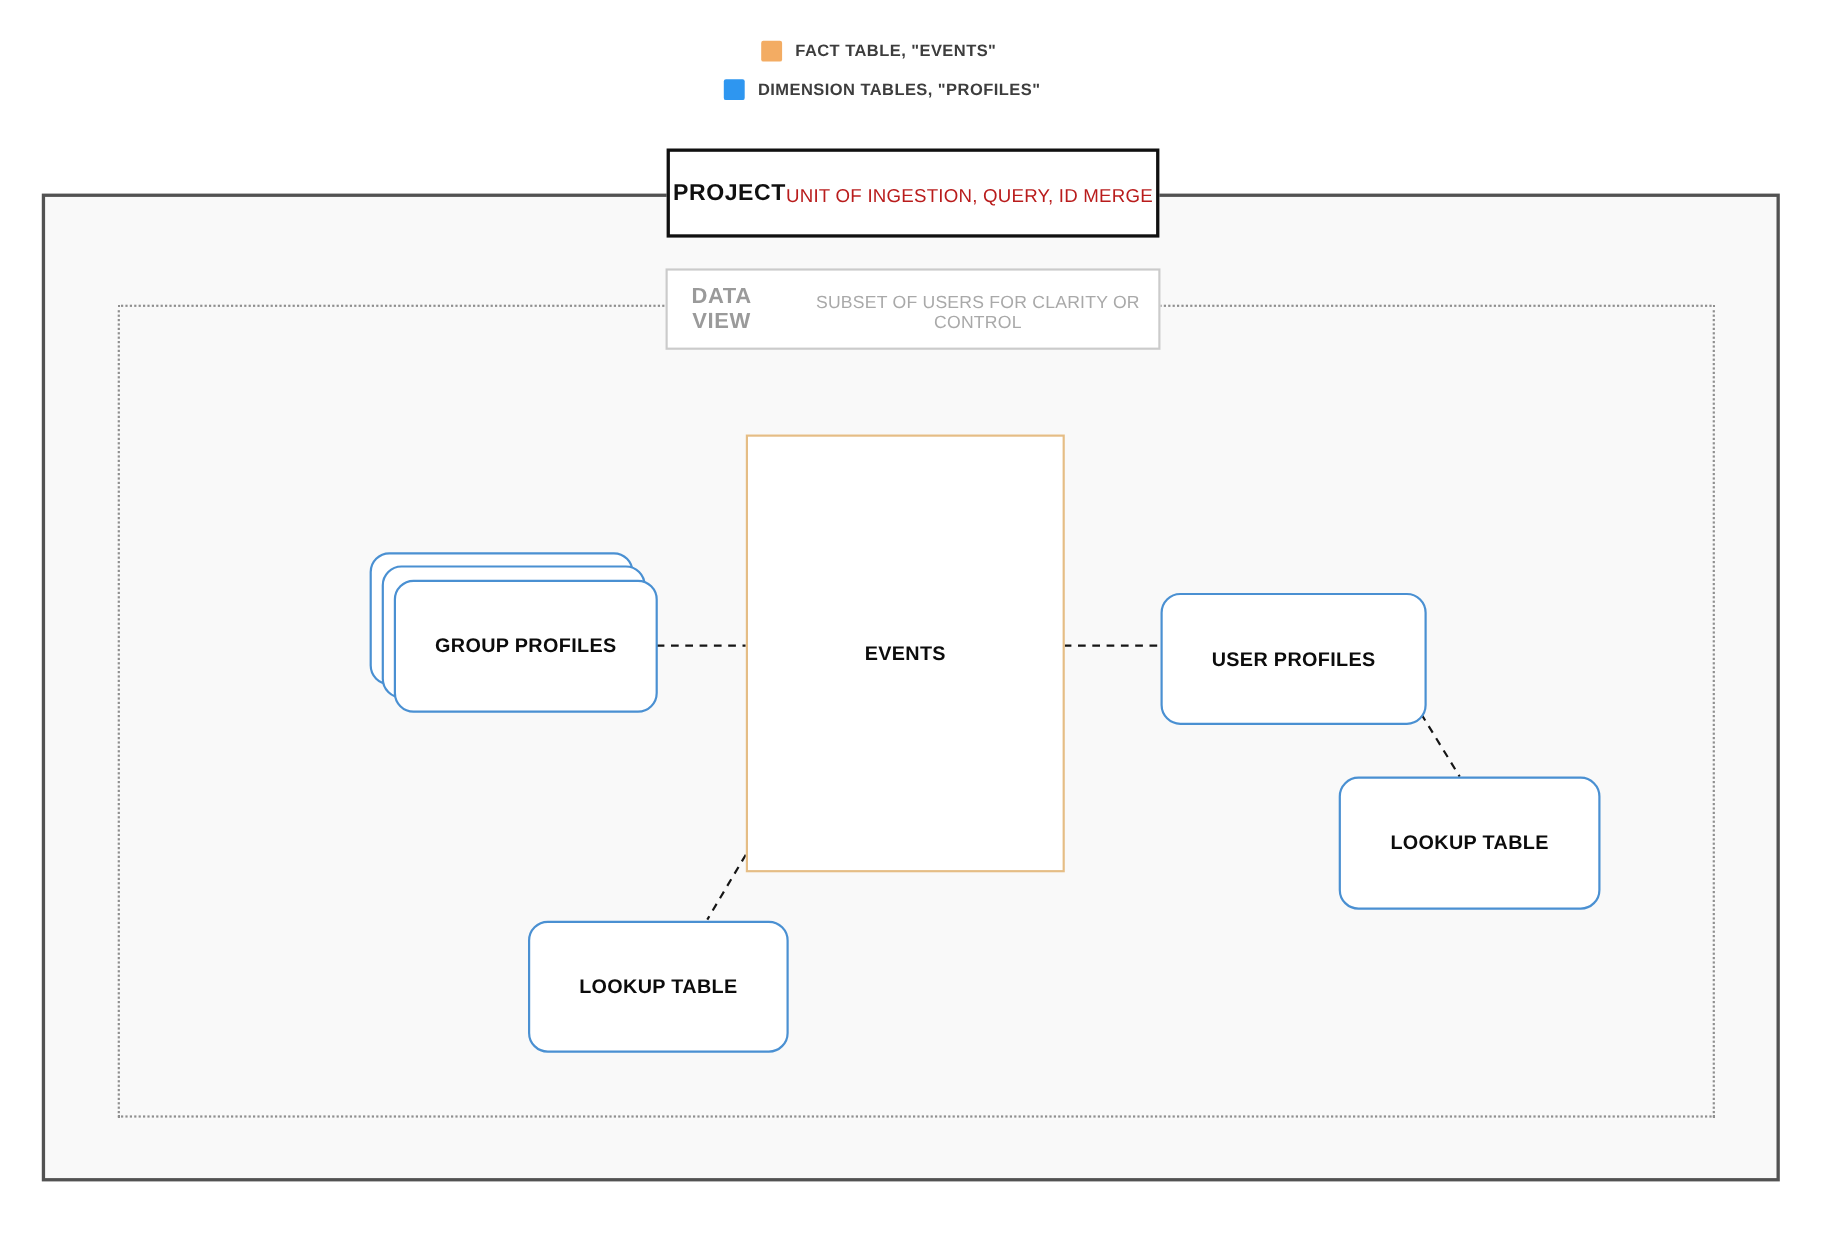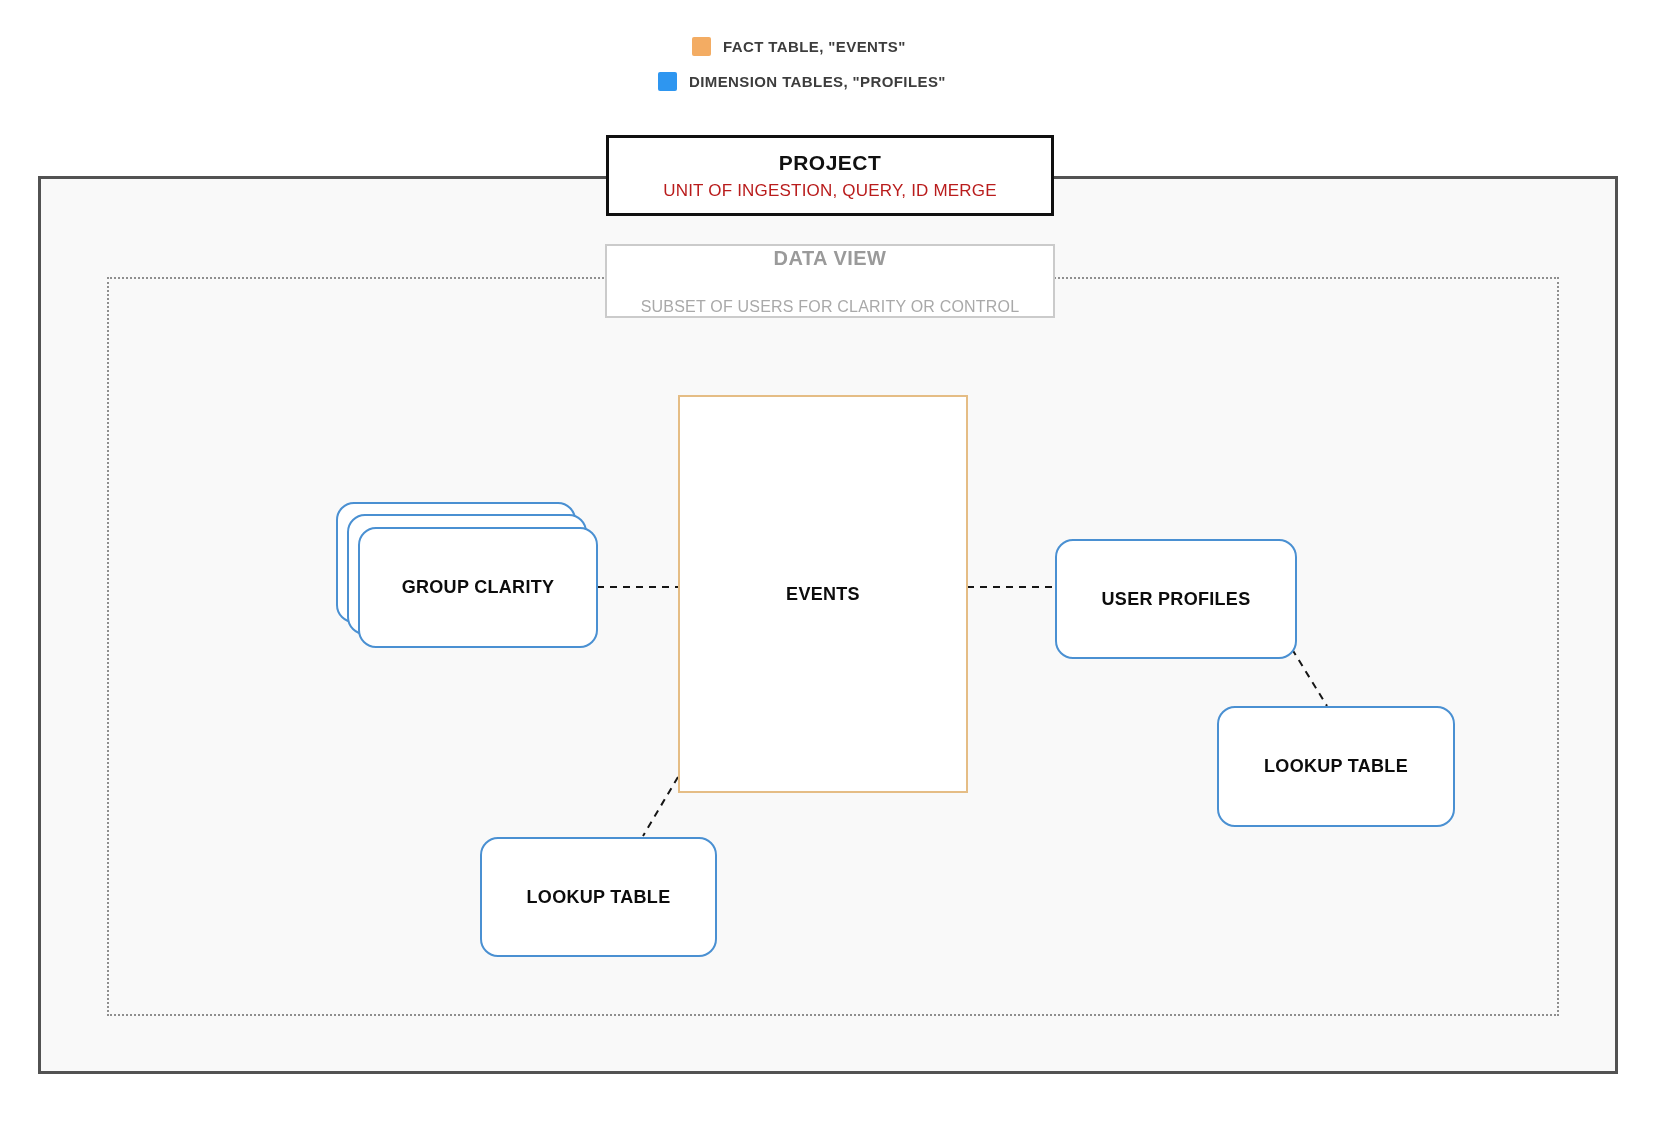--- a/index.html
+++ b/index.html
@@ -28,21 +28,21 @@
     position: absolute; left: 38px; top: 176px; width: 1580px; height: 898px;
     border: 3px solid #525252; background: #f9f9f9; z-index: 1;
   }
   .dotted-rect {
     position: absolute; left: 107px; top: 277px; width: 1452px; height: 739px;
     border: 2px dotted #8f8f8f; z-index: 2;
   }
 
   
   .header-box {
-    position: absolute; display: flex; flex-direction: column;
+    position: absolute; display: flex; flex-direction: row;
     align-items: center; justify-content: center; text-align: center;
     background: #ffffff; z-index: 6;
   }
   .project-box { left: 606px; top: 135px; width: 448px; height: 81px; border: 3px solid #101010; }
   .project-title { font-size: 21px; font-weight: bold; color: #101010; letter-spacing: 0.5px; }
   .project-subtitle { font-size: 17px; color: #b91c1c; margin-top: 6px; letter-spacing: 0.2px; }
   .dataview-box { left: 605px; top: 244px; width: 450px; height: 74px; border: 2px solid #cbcbcb; gap: 20px; }
   .dataview-title { font-size: 20px; font-weight: bold; color: #9a9a9a; letter-spacing: 0.5px; }
   .dataview-subtitle { font-size: 16px; color: #a9a9a9; margin-top: 8px; letter-spacing: 0.2px; }
 
@@ -110,21 +110,21 @@
     <line x1="678" y1="777" x2="643" y2="836" stroke="#161616" stroke-width="2" stroke-dasharray="7 6"></line>
   </svg>
 
   <div class="node events-node">
     <span class="node-label">EVENTS</span>
   </div>
 
   <div class="stack-card stack-card-back"></div>
   <div class="stack-card stack-card-mid"></div>
   <div class="node blue-node group-profiles">
-    <span class="node-label">GROUP CLARITY</span>
+    <span class="node-label">GROUP PROFILES</span>
   </div>
 
   <div class="node blue-node user-profiles">
     <span class="node-label">USER PROFILES</span>
   </div>
   <div class="node blue-node lookup-bottom">
     <span class="node-label">LOOKUP TABLE</span>
   </div>
   <div class="node blue-node lookup-right">
     <span class="node-label">LOOKUP TABLE</span>

